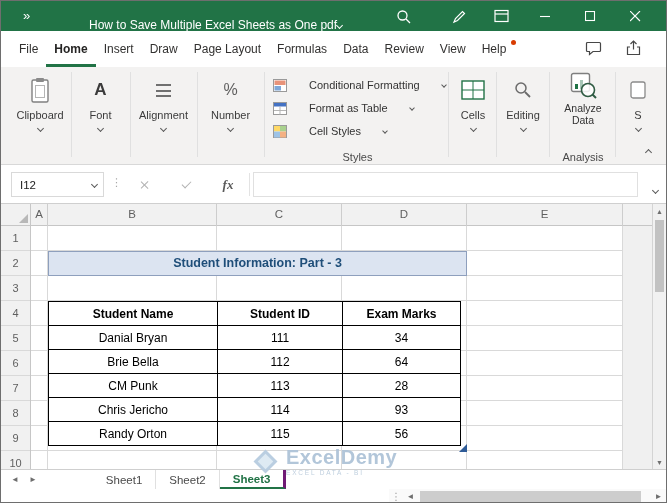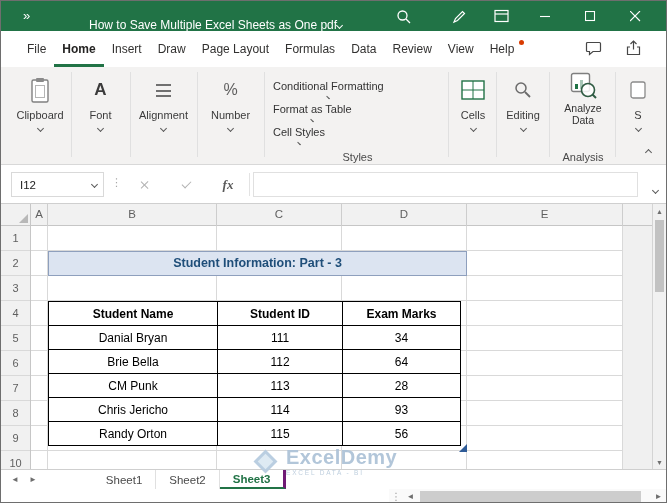--- a/index.html
+++ b/index.html
@@ -9,21 +9,21 @@
   
   .titlebar { position:absolute; left:0; top:0; width:100%; height:30px; background:#217346; color:#fff; }
   .tb-chevrons { position:absolute; left:22px; top:7px; font-size:13px; color:#fff; }
   .tb-title { position:absolute; left:88px; top:0; height:48px; display:flex; align-items:center; gap:0; font-size:12px; color:#fff; white-space:nowrap; }
   .tb-icon { position:absolute; top:0; height:30px; width:28px; display:flex; align-items:center; justify-content:center; }
   .tb-search { left:388px; } .tb-pencil { left:444px; } .tb-ribbonopt { left:486px; }
   .win-btn { position:absolute; top:0; height:30px; width:45px; display:flex; align-items:center; justify-content:center; }
   .win-min { left:522px; } .win-max { left:567px; } .win-close { left:612px; }
 
   
-  .menubar { position:absolute; left:0; top:30px; width:100%; height:36px; background:#fff; display:flex; align-items:stretch; padding-left:18px; }
+  .menubar { position:absolute; left:0; top:30px; width:100%; height:36px; background:#fff; display:flex; align-items:stretch; padding-left:10px; }
   .menu-tab { position:relative; padding:0 8px; font-size:12px; color:#323130; display:flex; align-items:center; white-space:nowrap; }
   .menu-tab.active { font-weight:bold; color:#252423; box-shadow:inset 0 -3px 0 #217346; }
   .help-dot { position:absolute; top:9px; right:-2px; width:5px; height:5px; border-radius:50%; background:#d83b01; }
   .mb-icon { position:absolute; top:9px; }
   .mb-comment { left:584px; } .mb-share { left:624px; }
 
   
   .ribbon { position:absolute; left:0; top:66px; width:100%; height:98px; background:#f3f2f1; border-bottom:1px solid #d8d8d8; }
   .vsep { position:absolute; top:5px; height:85px; width:1px; background:#e0e0e0; }
   .rgroup { position:absolute; top:6px; height:80px; display:flex; flex-direction:column; align-items:center; }
@@ -31,21 +31,21 @@
   .rg-label { font-size:11px; color:#3b3b3b; margin-top:2px; white-space:nowrap; }
   .rg-chev { margin-top:5px; }
   .chev { display:inline-block; width:5px; height:5px; border-right:1px solid #5a5a5a; border-bottom:1px solid #5a5a5a; transform:rotate(45deg); }
   .chev.white { border-color:#fff; }
   .chev.up { transform:rotate(225deg); }
   .chev.xs { width:4px; height:4px; }
   .glyph-A { font-size:17px; font-weight:bold; color:#3b3b3b; }
   .glyph-pct { font-size:16px; color:#5f5f5f; }
   .align-icon { width:15px; height:13px; background:repeating-linear-gradient(to bottom, #707070 0 2px, transparent 2px 5.5px); }
   .styles-group { position:absolute; left:266px; top:0; width:181px; height:98px; }
-  .style-btn { position:absolute; left:6px; height:20px; display:flex; align-items:center; gap:5px; font-size:11px; color:#333; white-space:nowrap;flex-direction:column; }
+  .style-btn { position:absolute; left:6px; height:20px; display:flex; align-items:center; gap:22px; font-size:11px; color:#333; white-space:nowrap; }
   .group-label { position:absolute; bottom:2px; left:0; width:100%; text-align:center; font-size:11px; color:#494949; }
   .analysis-group { position:absolute; left:551px; top:0; width:62px; height:98px; }
   .big-btn { position:absolute; left:0; top:5px; width:100%; display:flex; flex-direction:column; align-items:center; }
   .big-btn-label { margin-top:3px; width:50px; text-align:center; font-size:10.5px; line-height:12px; color:#333; }
   .partial-group { position:absolute; left:620px; top:6px; width:34px; display:flex; flex-direction:column; align-items:center; }
   .ribbon-collapse { position:absolute; right:10px; bottom:5px; width:16px; height:14px; display:flex; align-items:center; justify-content:center; }
 
   
   .formulabar { position:absolute; left:0; top:164px; width:100%; height:39px; background:#fff; border-bottom:1px solid #cfcfcf; }
   .namebox { position:absolute; left:10px; top:7px; width:93px; height:25px; border:1px solid #d9d9d9; display:flex; align-items:center; background:#fff; }

